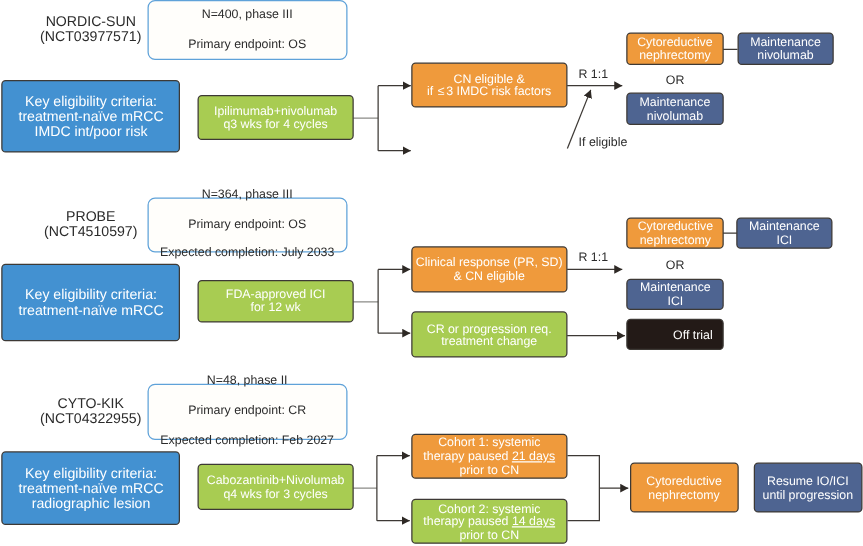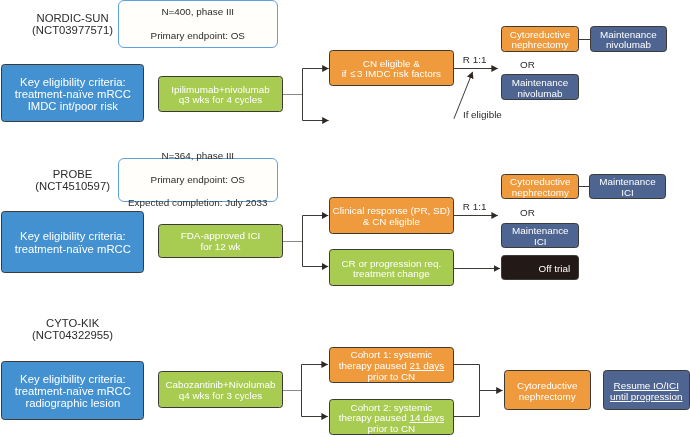--- a/index.html
+++ b/index.html
@@ -29,21 +29,21 @@
            text-align:center;font-size:9.9px;line-height:10.75px;gap:13px;}
   .infobox .ln{display:block;white-space:nowrap;}
 
   
   .trialname{position:absolute;color:#2b2b2b;text-align:center;
              font-size:11.3px;line-height:12.1px;white-space:nowrap;}
   .trialname .ln{display:block;}
 
   
   .lbl{position:absolute;color:#2b2b2b;font-size:9.9px;line-height:11px;
-       white-space:nowrap;text-align:left;}
+       white-space:nowrap;text-align:center;}
   .le{letter-spacing:1.5px;margin-left:0.8px;}
 
   svg.conn{position:absolute;left:0;top:0;width:690px;height:437px;overflow:visible;
            pointer-events:none;}
 </style>
 </head>
 <body>
 
 <div id="stage">
 
@@ -177,20 +177,25 @@
 
 <div class="box black" style="left:501.3px;top:254.7px;width:78.0px;height:25.8px;">
   <span class="ln">Off trial</span>
 </div>
 
 <div class="trialname" style="left:12.6px;top:316.8px;width:120px;">
   <span class="ln">CYTO-KIK</span>
   <span class="ln">(NCT04322955)</span>
 </div>
 
+<div class="infobox" style="left:117.5px;top:306.8px;width:160.5px;height:45.4px;">
+  <span class="ln">N=48, phase II</span>
+  <span class="ln">Primary endpoint: CR</span>
+  <span class="ln">Expected completion: Feb 2027</span>
+</div>
 
 <div class="box blue" style="left:1.2px;top:360.6px;width:143.3px;height:59.3px;">
   <span class="ln">Key eligibility criteria:</span>
   <span class="ln">treatment-naïve mRCC</span>
   <span class="ln">radiographic lesion</span>
 </div>
 
 <div class="box green" style="left:158.4px;top:370.9px;width:124.2px;height:36.9px;">
   <span class="ln">Cabozantinib+Nivolumab</span>
   <span class="ln">q4 wks for 3 cycles</span>
@@ -206,18 +211,18 @@
   <span class="ln">Cohort 2: systemic</span>
   <span class="ln"><span>therapy paused </span><span class="u">14 days</span></span>
   <span class="ln">prior to CN</span>
 </div>
 
 <div class="box orange" style="left:503.6px;top:370.1px;width:87.3px;height:40.0px;">
   <span class="ln">Cytoreductive</span>
   <span class="ln">nephrectomy</span>
 </div>
 
-<div class="box navy" style="left:603.0px;top:370.1px;width:86.5px;height:40.0px;text-decoration:underline;">
+<div class="box navy" style="left:603.0px;top:370.1px;width:86.5px;height:40.0px;">
   <span class="ln">Resume IO/ICI</span>
   <span class="ln">until progression</span>
 </div>
 
 </div>
 
 </body></html>

